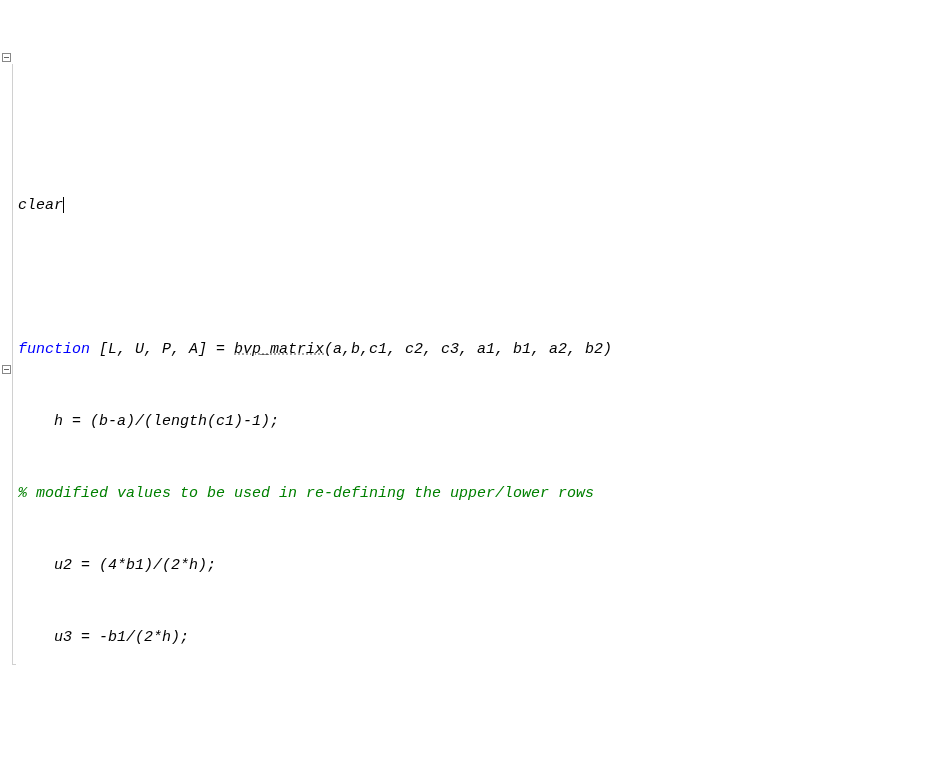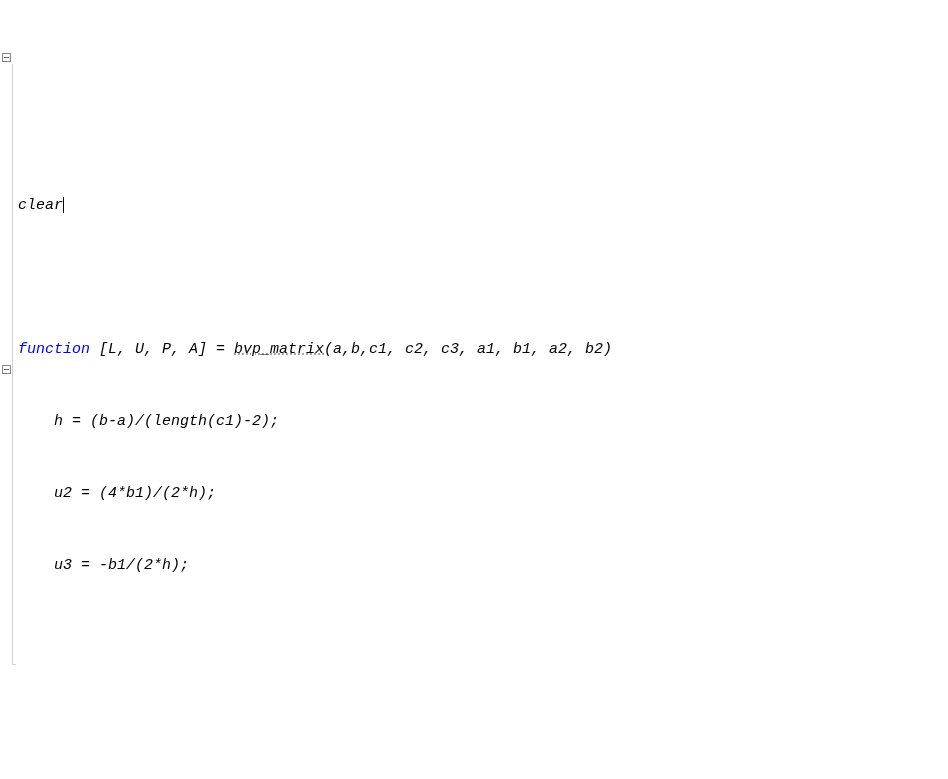--- a/index.html
+++ b/index.html
@@ -75,21 +75,22 @@
     <div class="fold" style="top:365px"></div>
   </div>
 
   
   <div class="bracket-line" style="top:64px; height:600px;"></div>
   <div class="bracket-tick" style="top:664px;"></div>
 
   <div class="line"><span>clear</span><span class="cursor"></span></div>
   <div class="line"><span></span></div>
   <div class="line"><span class="kw">function</span><span> [L, U, P, A] = </span><span class="fnname">bvp_matrix</span><span>(a,b,c1, c2, c3, a1, b1, a2, b2)</span></div>
-  <div class="line"><span>    h = (b-a)/(length(c1)-2);</span></div>
+  <div class="line"><span>    h = (b-a)/(length(c1)-1);</span></div>
+  <div class="line"><span class="cm">% modified values to be used in re-defining the upper/lower rows</span></div>
   <div class="line"><span>    u2 = (4*b1)/(2*h);</span></div>
   <div class="line"><span>    u3 = -b1/(2*h);</span></div>
   <div class="line"><span></span></div>
   
   
   
   
   
   
   

